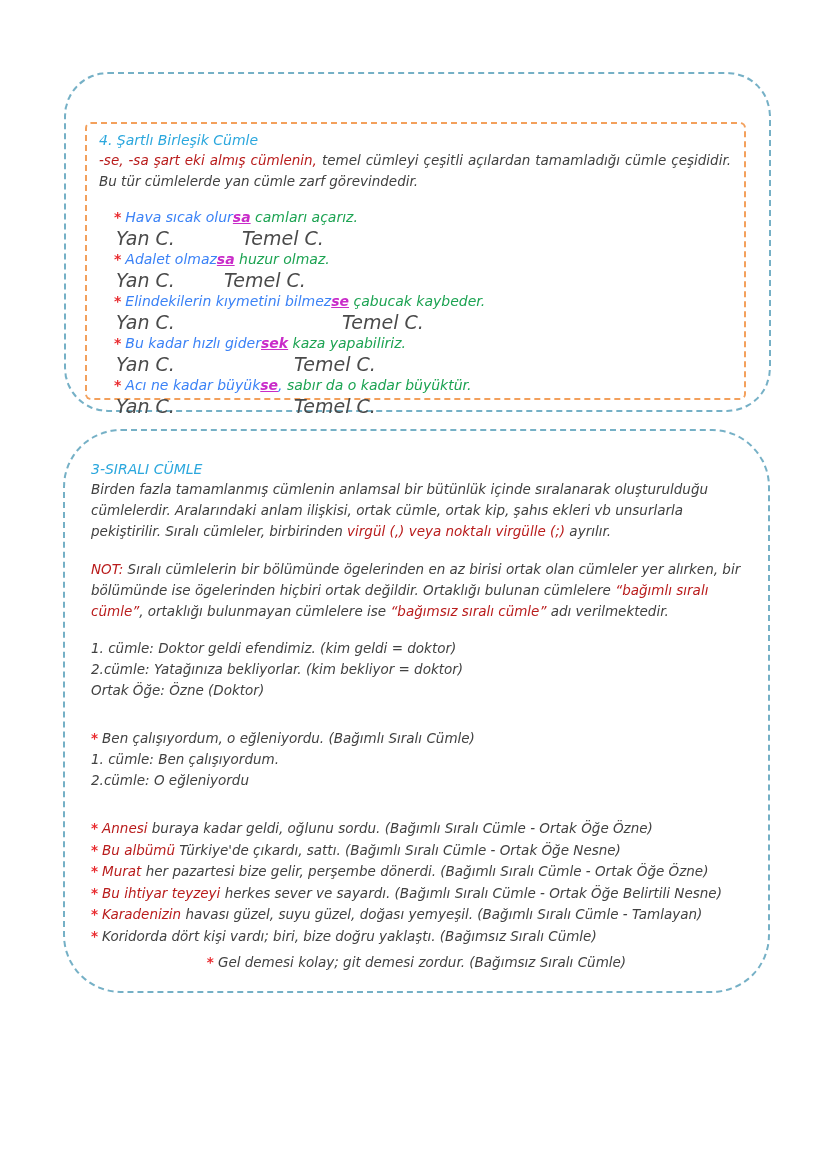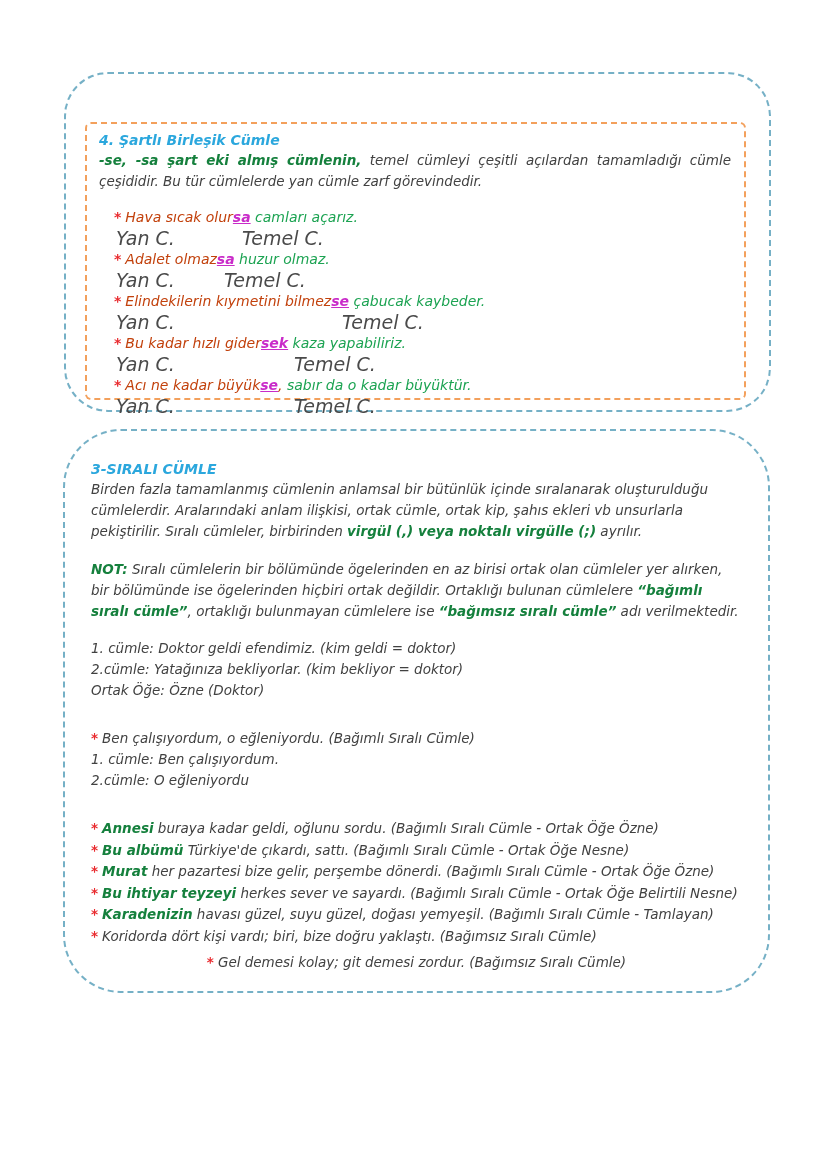--- a/index.html
+++ b/index.html
@@ -8,26 +8,26 @@
 
   
   .outer-frame{position:absolute;border:2px dashed #75b0c6;background:#ffffff;box-sizing:border-box;}
   .frame1{left:64px;top:72px;width:707px;height:340px;border-radius:44px;}
   .frame2{left:63px;top:429px;width:707px;height:564px;border-radius:58px;padding:28px 26px 0 26px;}
   .box-orange{position:absolute;left:85px;top:122px;width:661px;height:278px;
               border:2px dashed #f3a05c;border-radius:6px;box-sizing:border-box;
               padding:6px 13px 0 12px;background:#fff;}
 
   
-  .title-cyan{color:#2ba7dd;font-weight:bold;font-size:14px;line-height:20px;}
+  .title-cyan{color:#2ba7dd;font-weight:normal;font-size:14px;line-height:20px;}
   .body{color:#414141;font-size:13.5px;line-height:21px;}
   .justify{text-align:justify;}
-  .red-b{color:#15803d;font-weight:bold;}
+  .red-b{color:#b91c1c;font-weight:normal;}
   .star{color:#e92a2e;font-weight:bold;margin-right:4px;}
-  .magenta{color:#c2410c;}
+  .magenta{color:#3b82f6;}
   .suffix{color:#c92bc9;font-weight:bold;text-decoration:underline;}
   .green{color:#1ca352;}
 
   .ex-block{margin-top:15px;}
   .ex-line{margin-left:15px;font-size:14px;line-height:21px;}
   .lbl-line{margin-left:17px;color:#4a4a4a;font-size:19px;line-height:21px;}
   .yan{display:inline-block;}
   .g1{width:126px;} .g2{width:108px;} .g3{width:226px;} .g4{width:178px;} .g5{width:178px;}
 
   .para{margin:0;}

